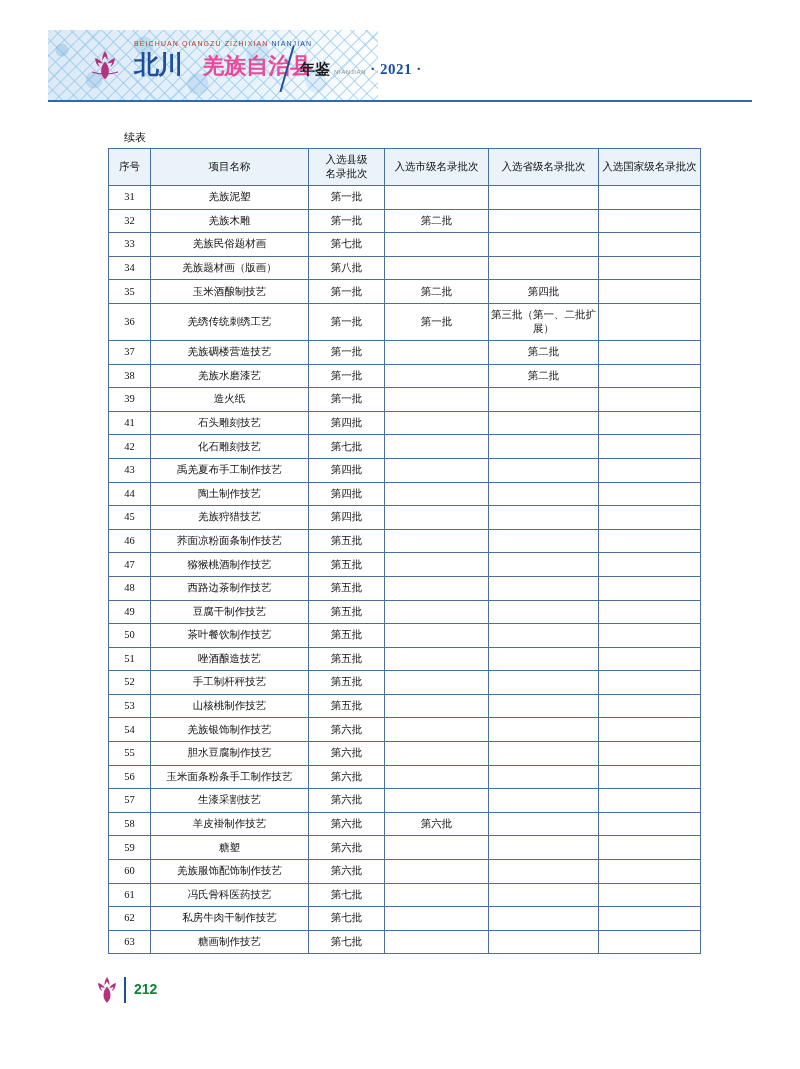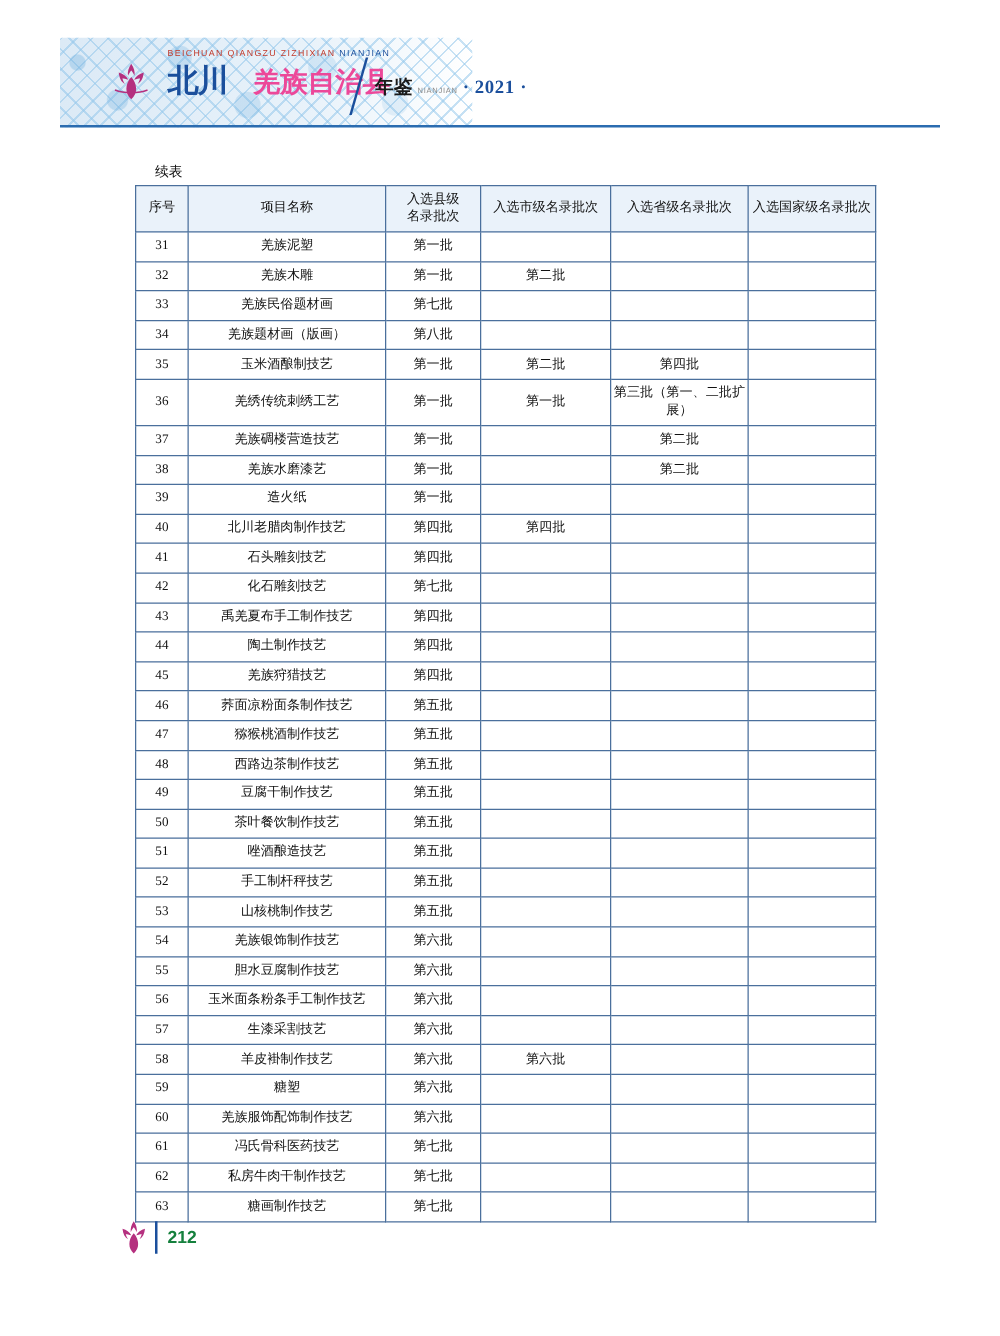--- a/index.html
+++ b/index.html
@@ -361,28 +361,20 @@
         </tr>
         <tr>
           <td>39</td>
           <td>造火纸</td>
           <td>第一批</td>
           <td></td>
           <td></td>
           <td></td>
         </tr>
         <tr>
-          <td>40</td>
-          <td>北川老腊肉制作技艺</td>
-          <td>第四批</td>
-          <td>第四批</td>
-          <td></td>
-          <td></td>
-        </tr>
-        <tr>
           <td>41</td>
           <td>石头雕刻技艺</td>
           <td>第四批</td>
           <td></td>
           <td></td>
           <td></td>
         </tr>
         <tr>
           <td>42</td>
           <td>化石雕刻技艺</td>

